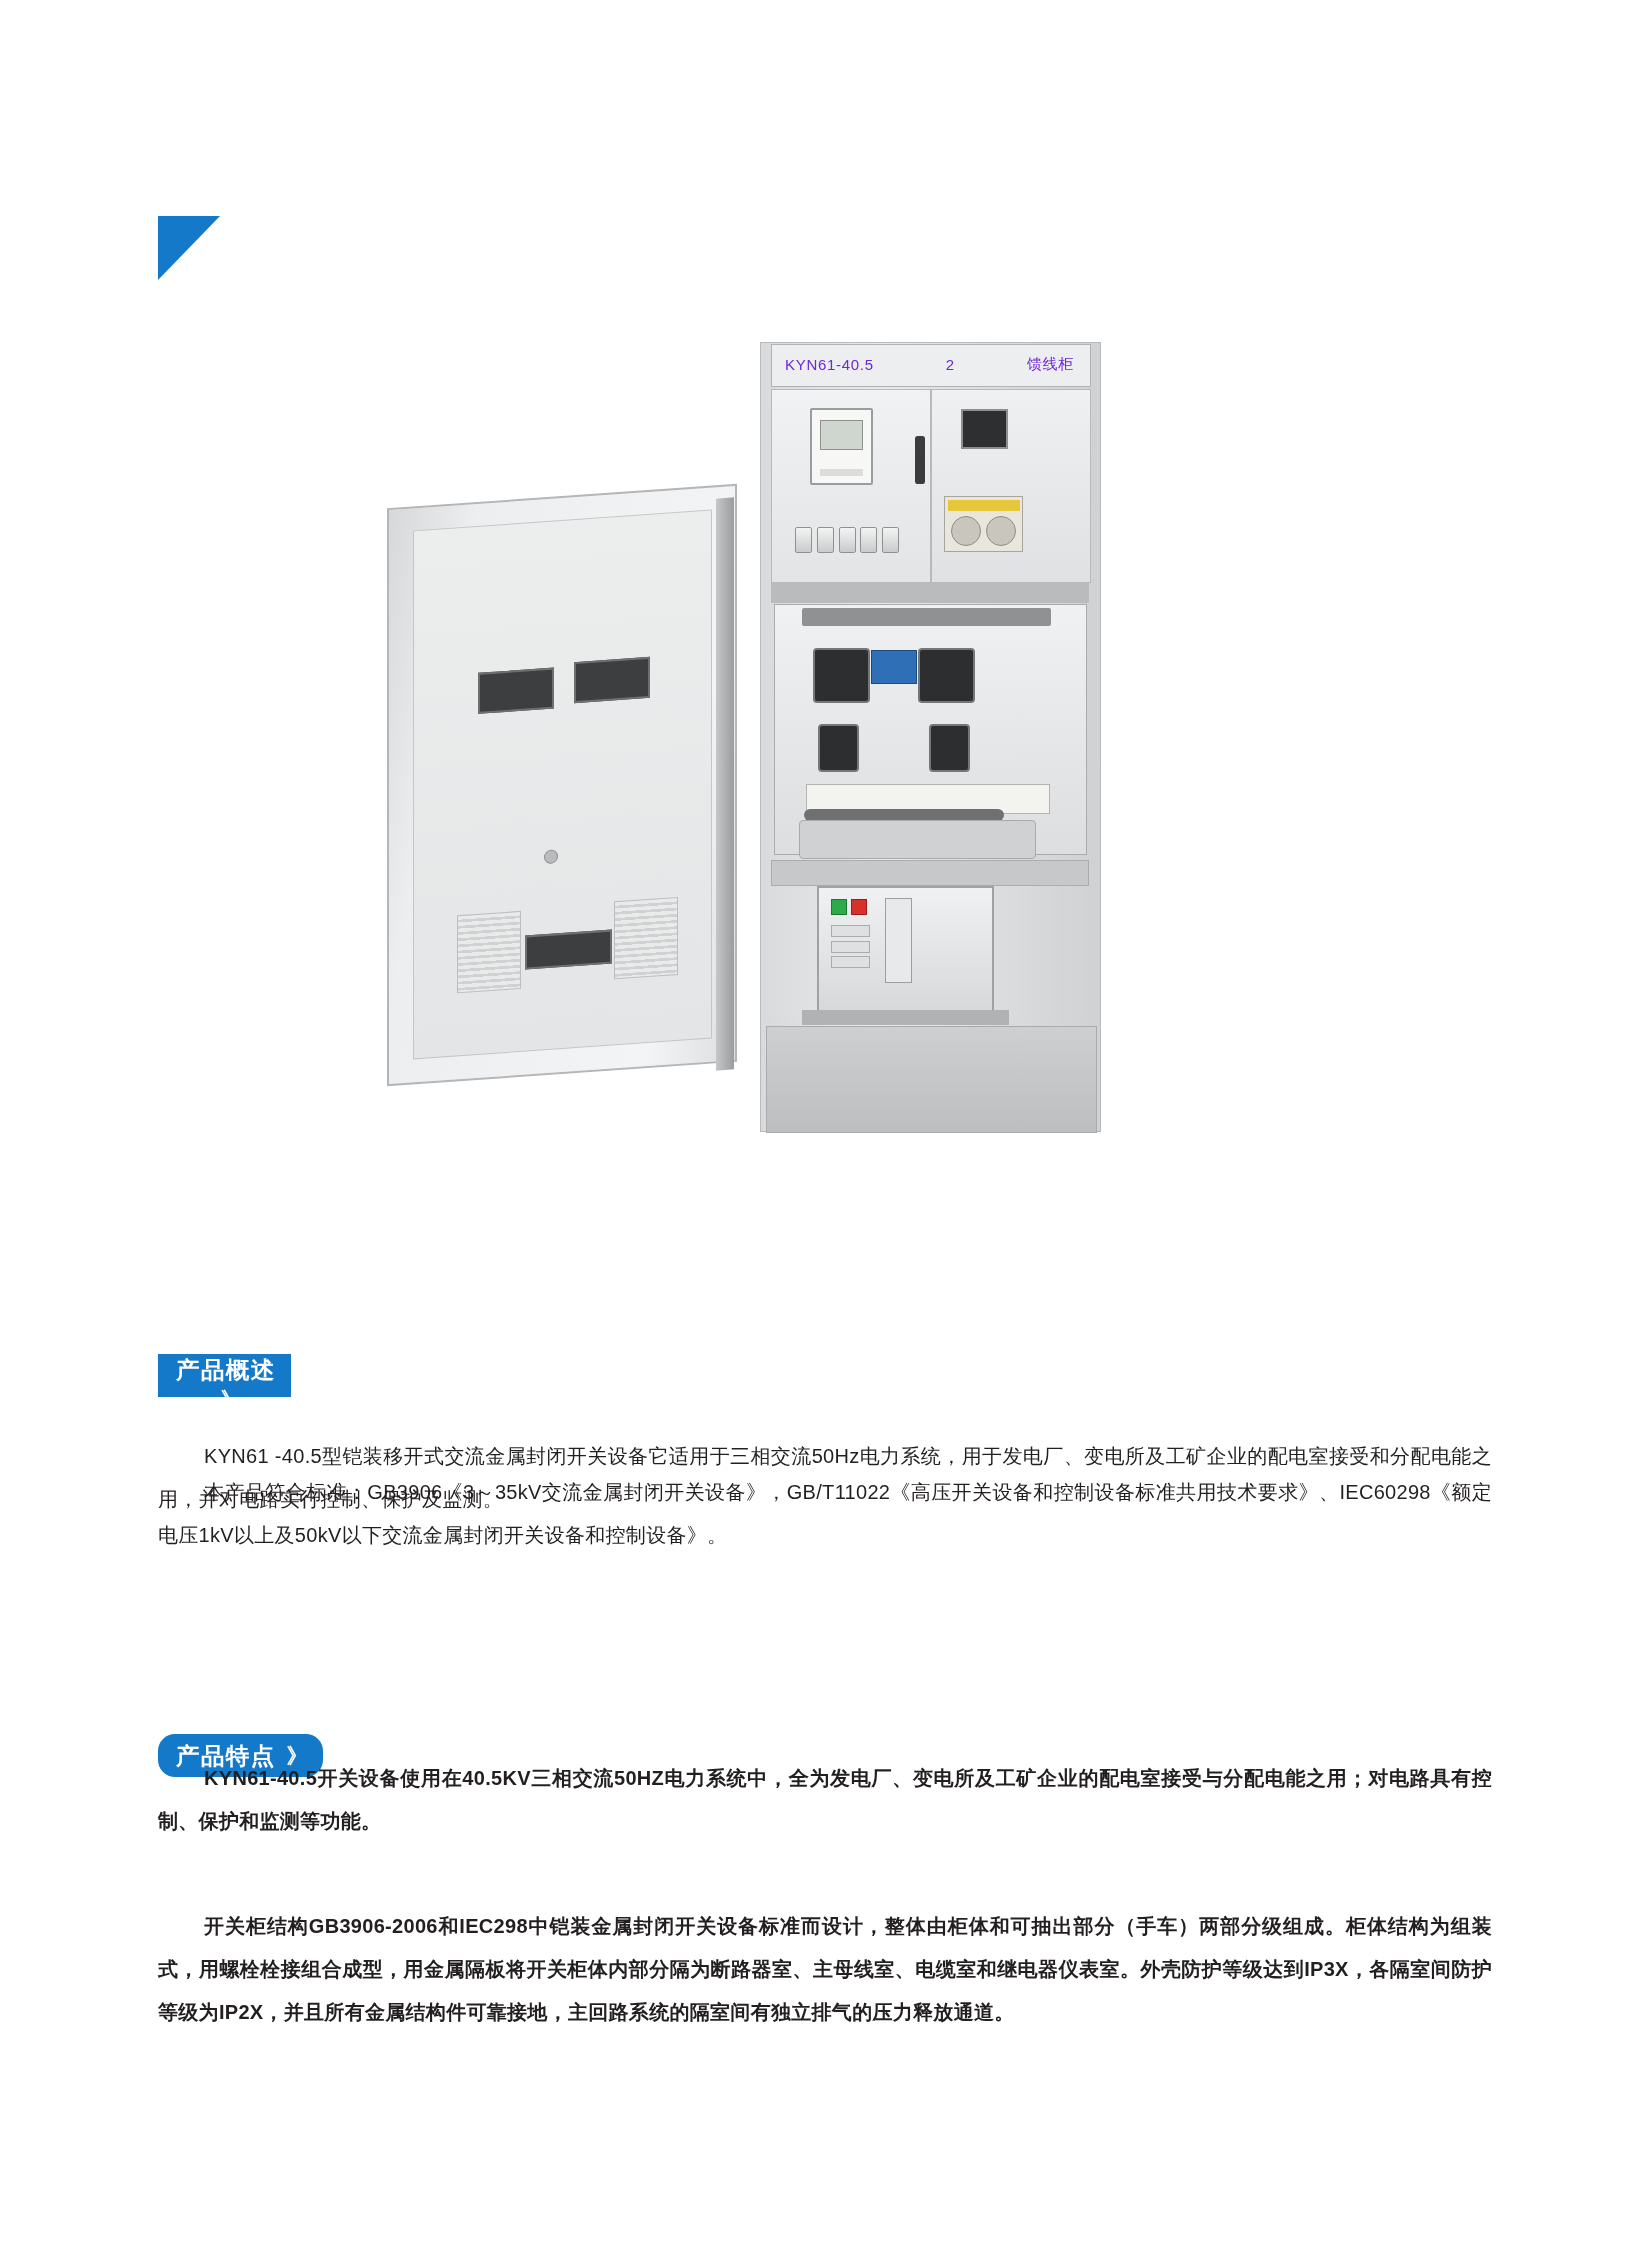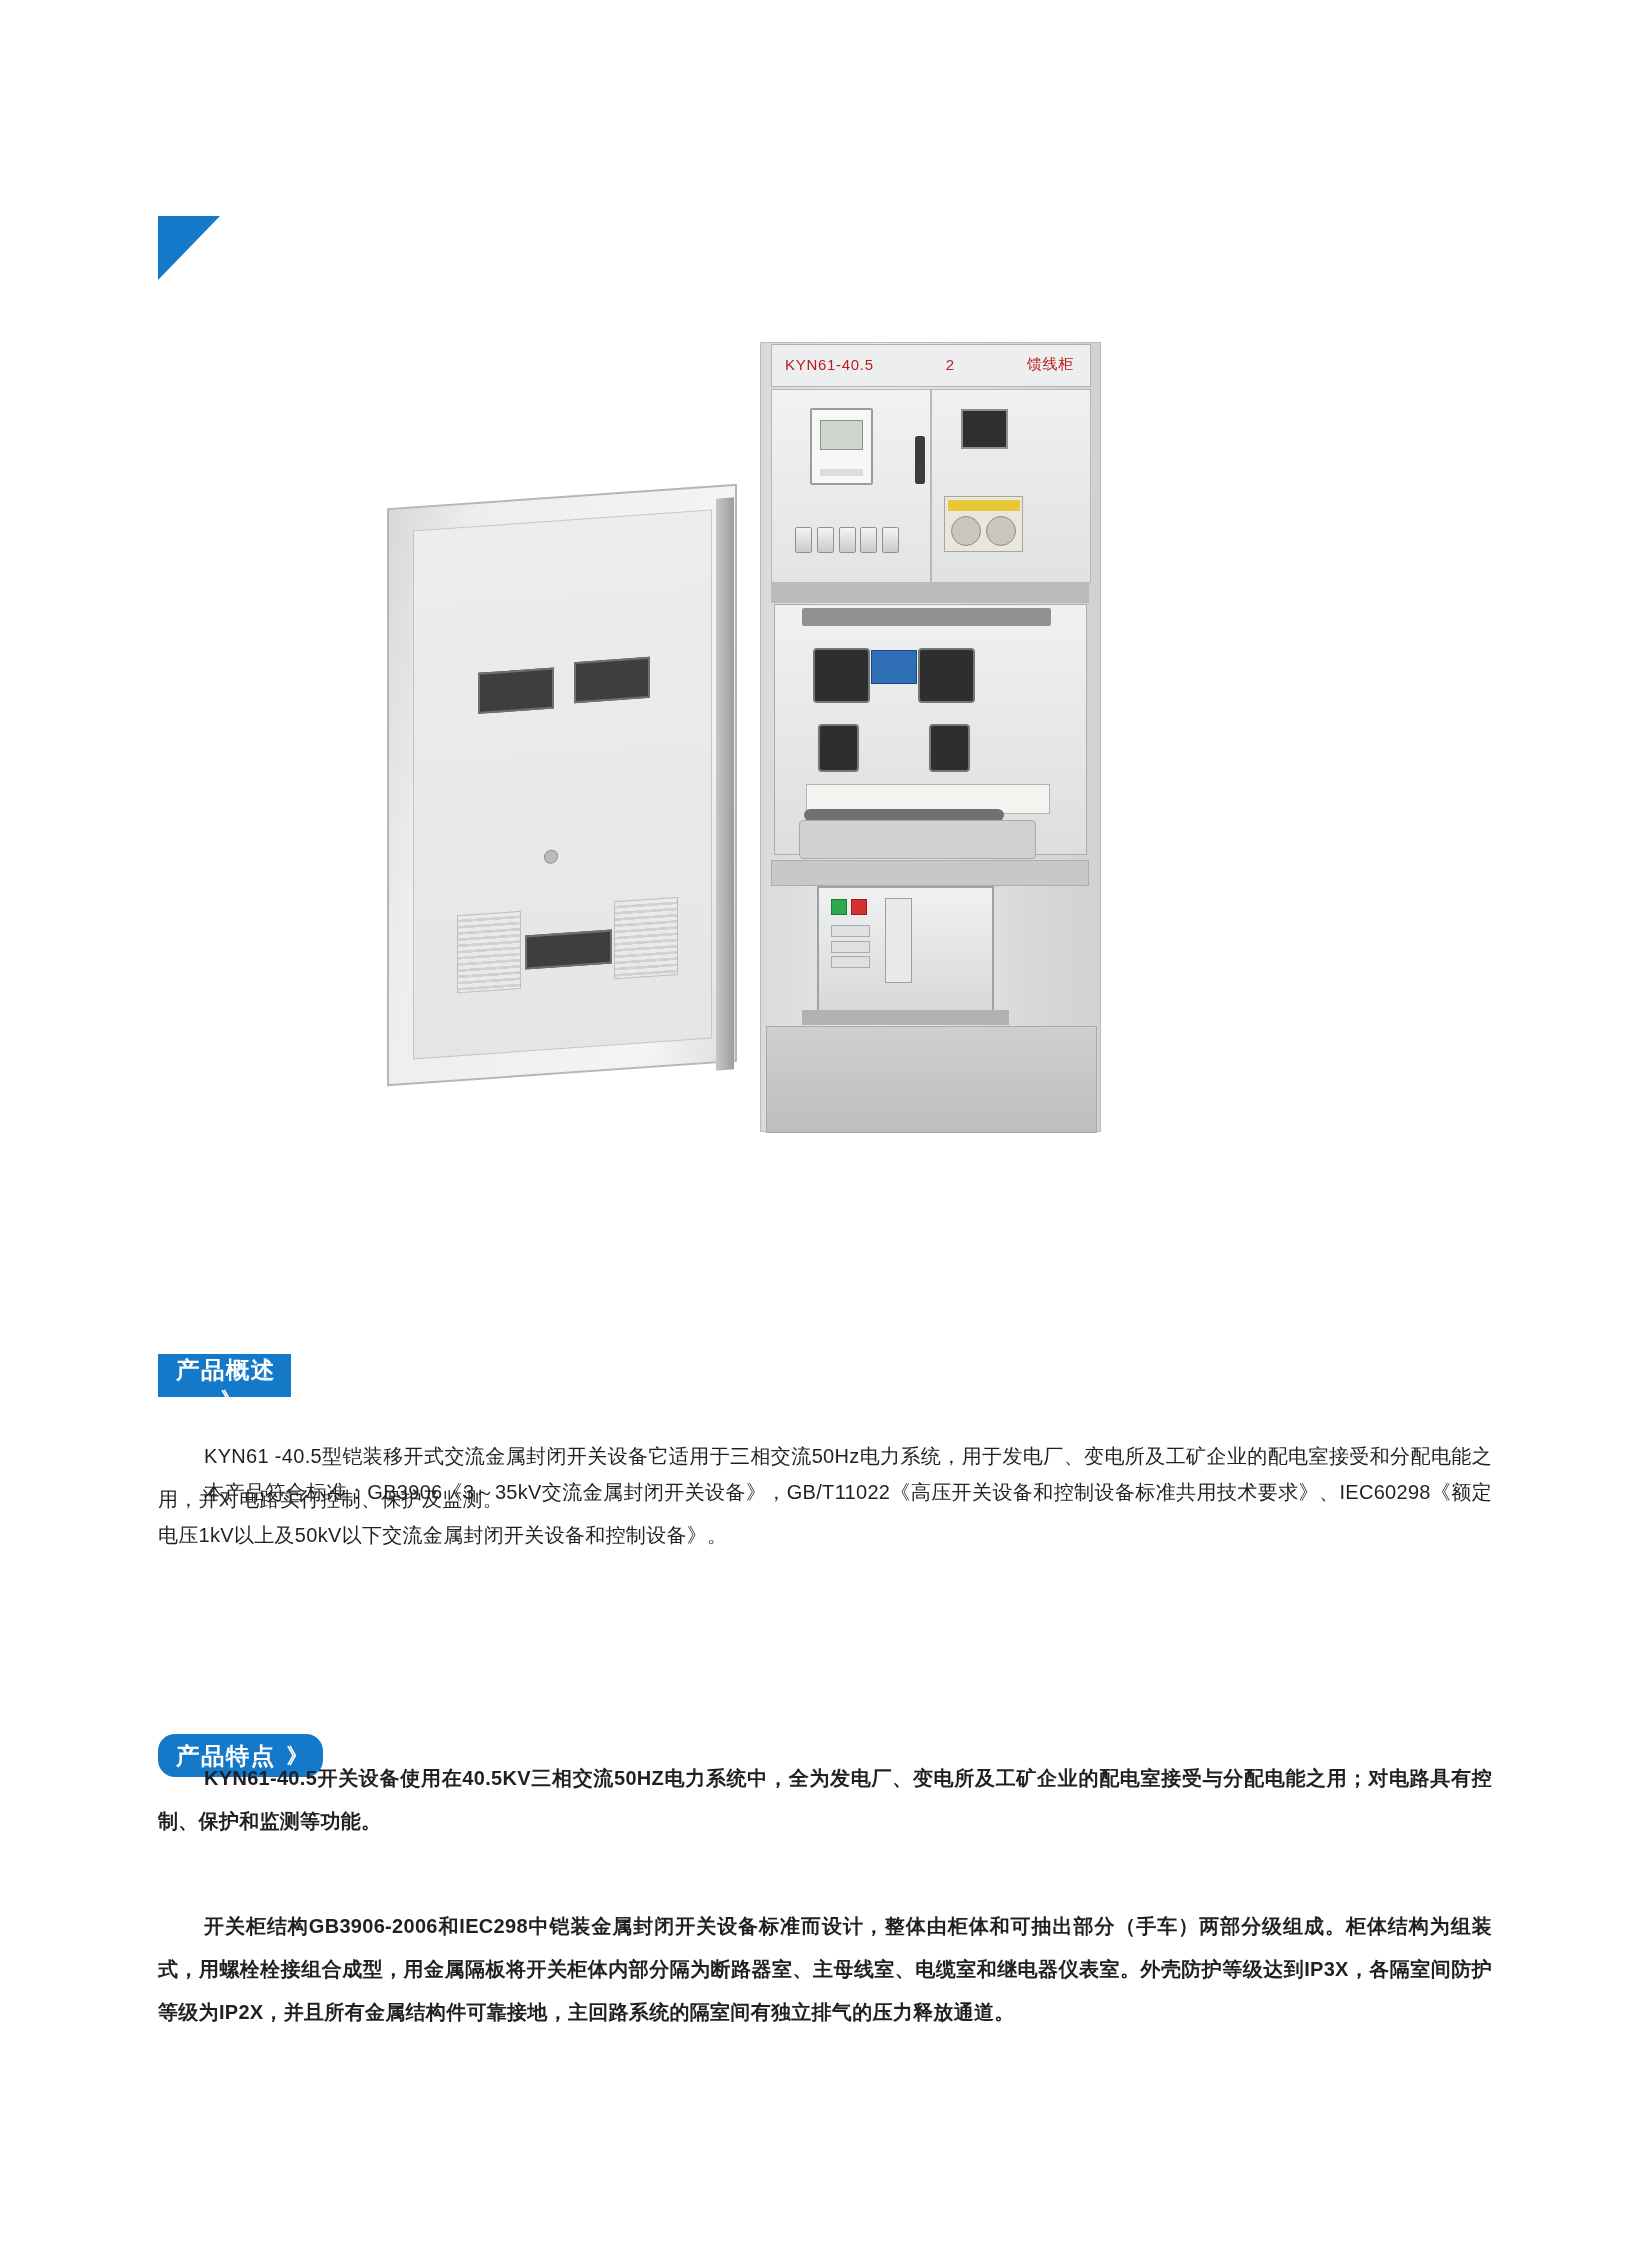--- a/index.html
+++ b/index.html
@@ -77,21 +77,21 @@
     left: 387px;
     top: 22px;
     width: 311px;
     height: 35px;
     display: flex;
     align-items: center;
     justify-content: space-between;
     padding: 0 11px;
     box-sizing: border-box;
     font-size: 15px;
-    color: #b91c1c;
+    color: #6d28d9;
     letter-spacing: 0.7px;
   }
   .cab-door-upper {
     position: absolute;
     left: 384px;
     top: 64px;
     width: 158px;
     height: 192px;
     background: linear-gradient(180deg,#f1f2f3,#e2e4e5);
     border: 1.4px solid #b7b9ba;

